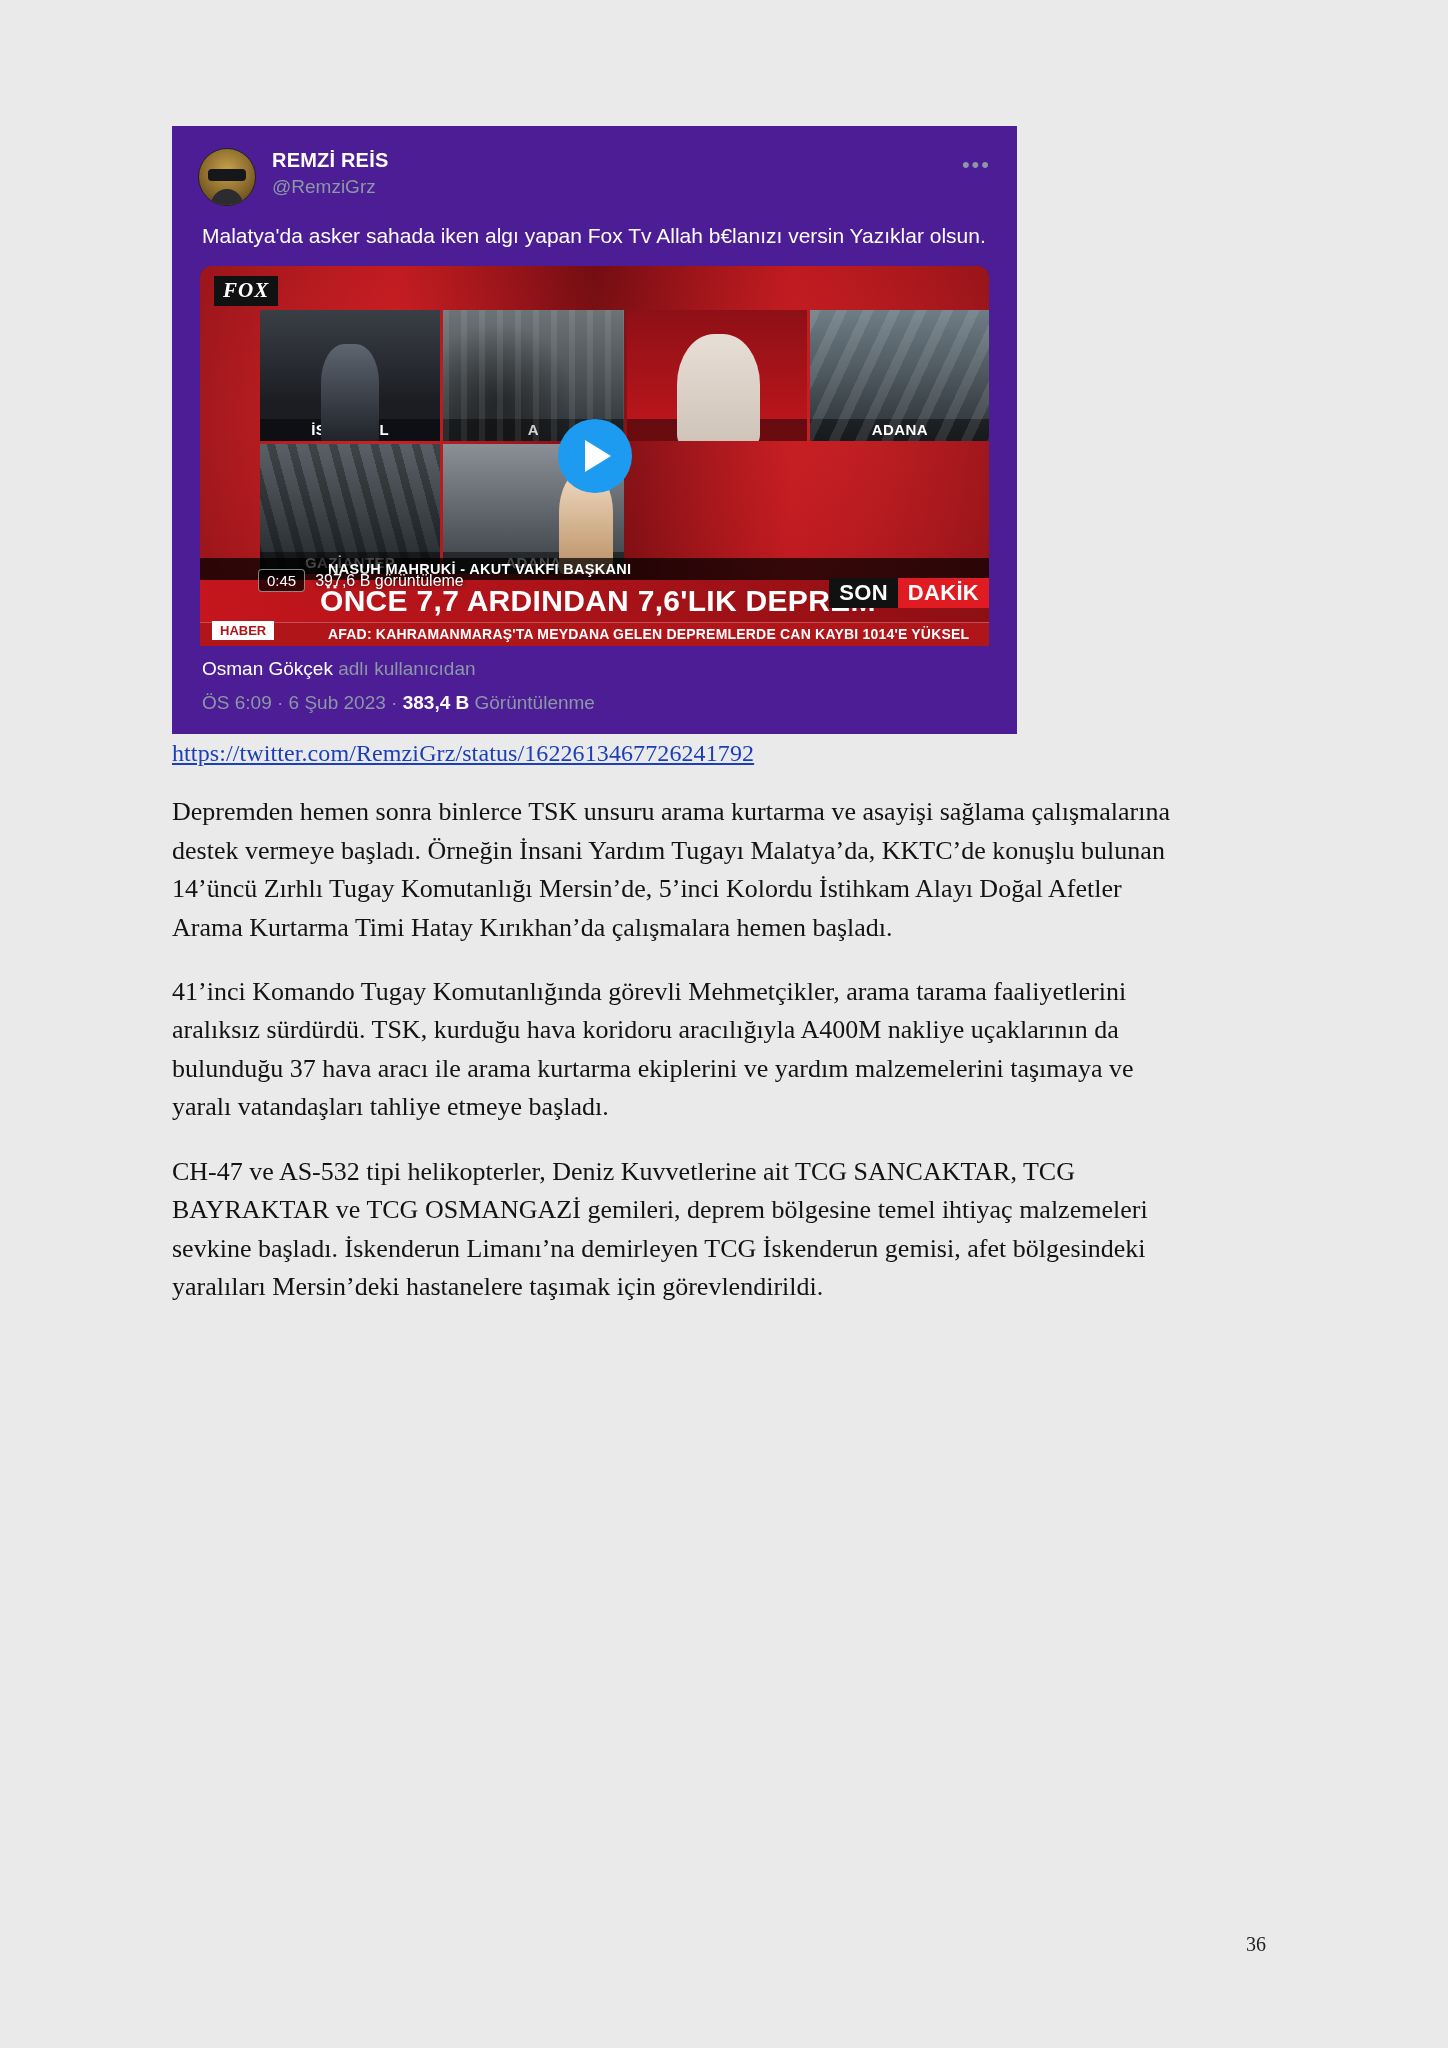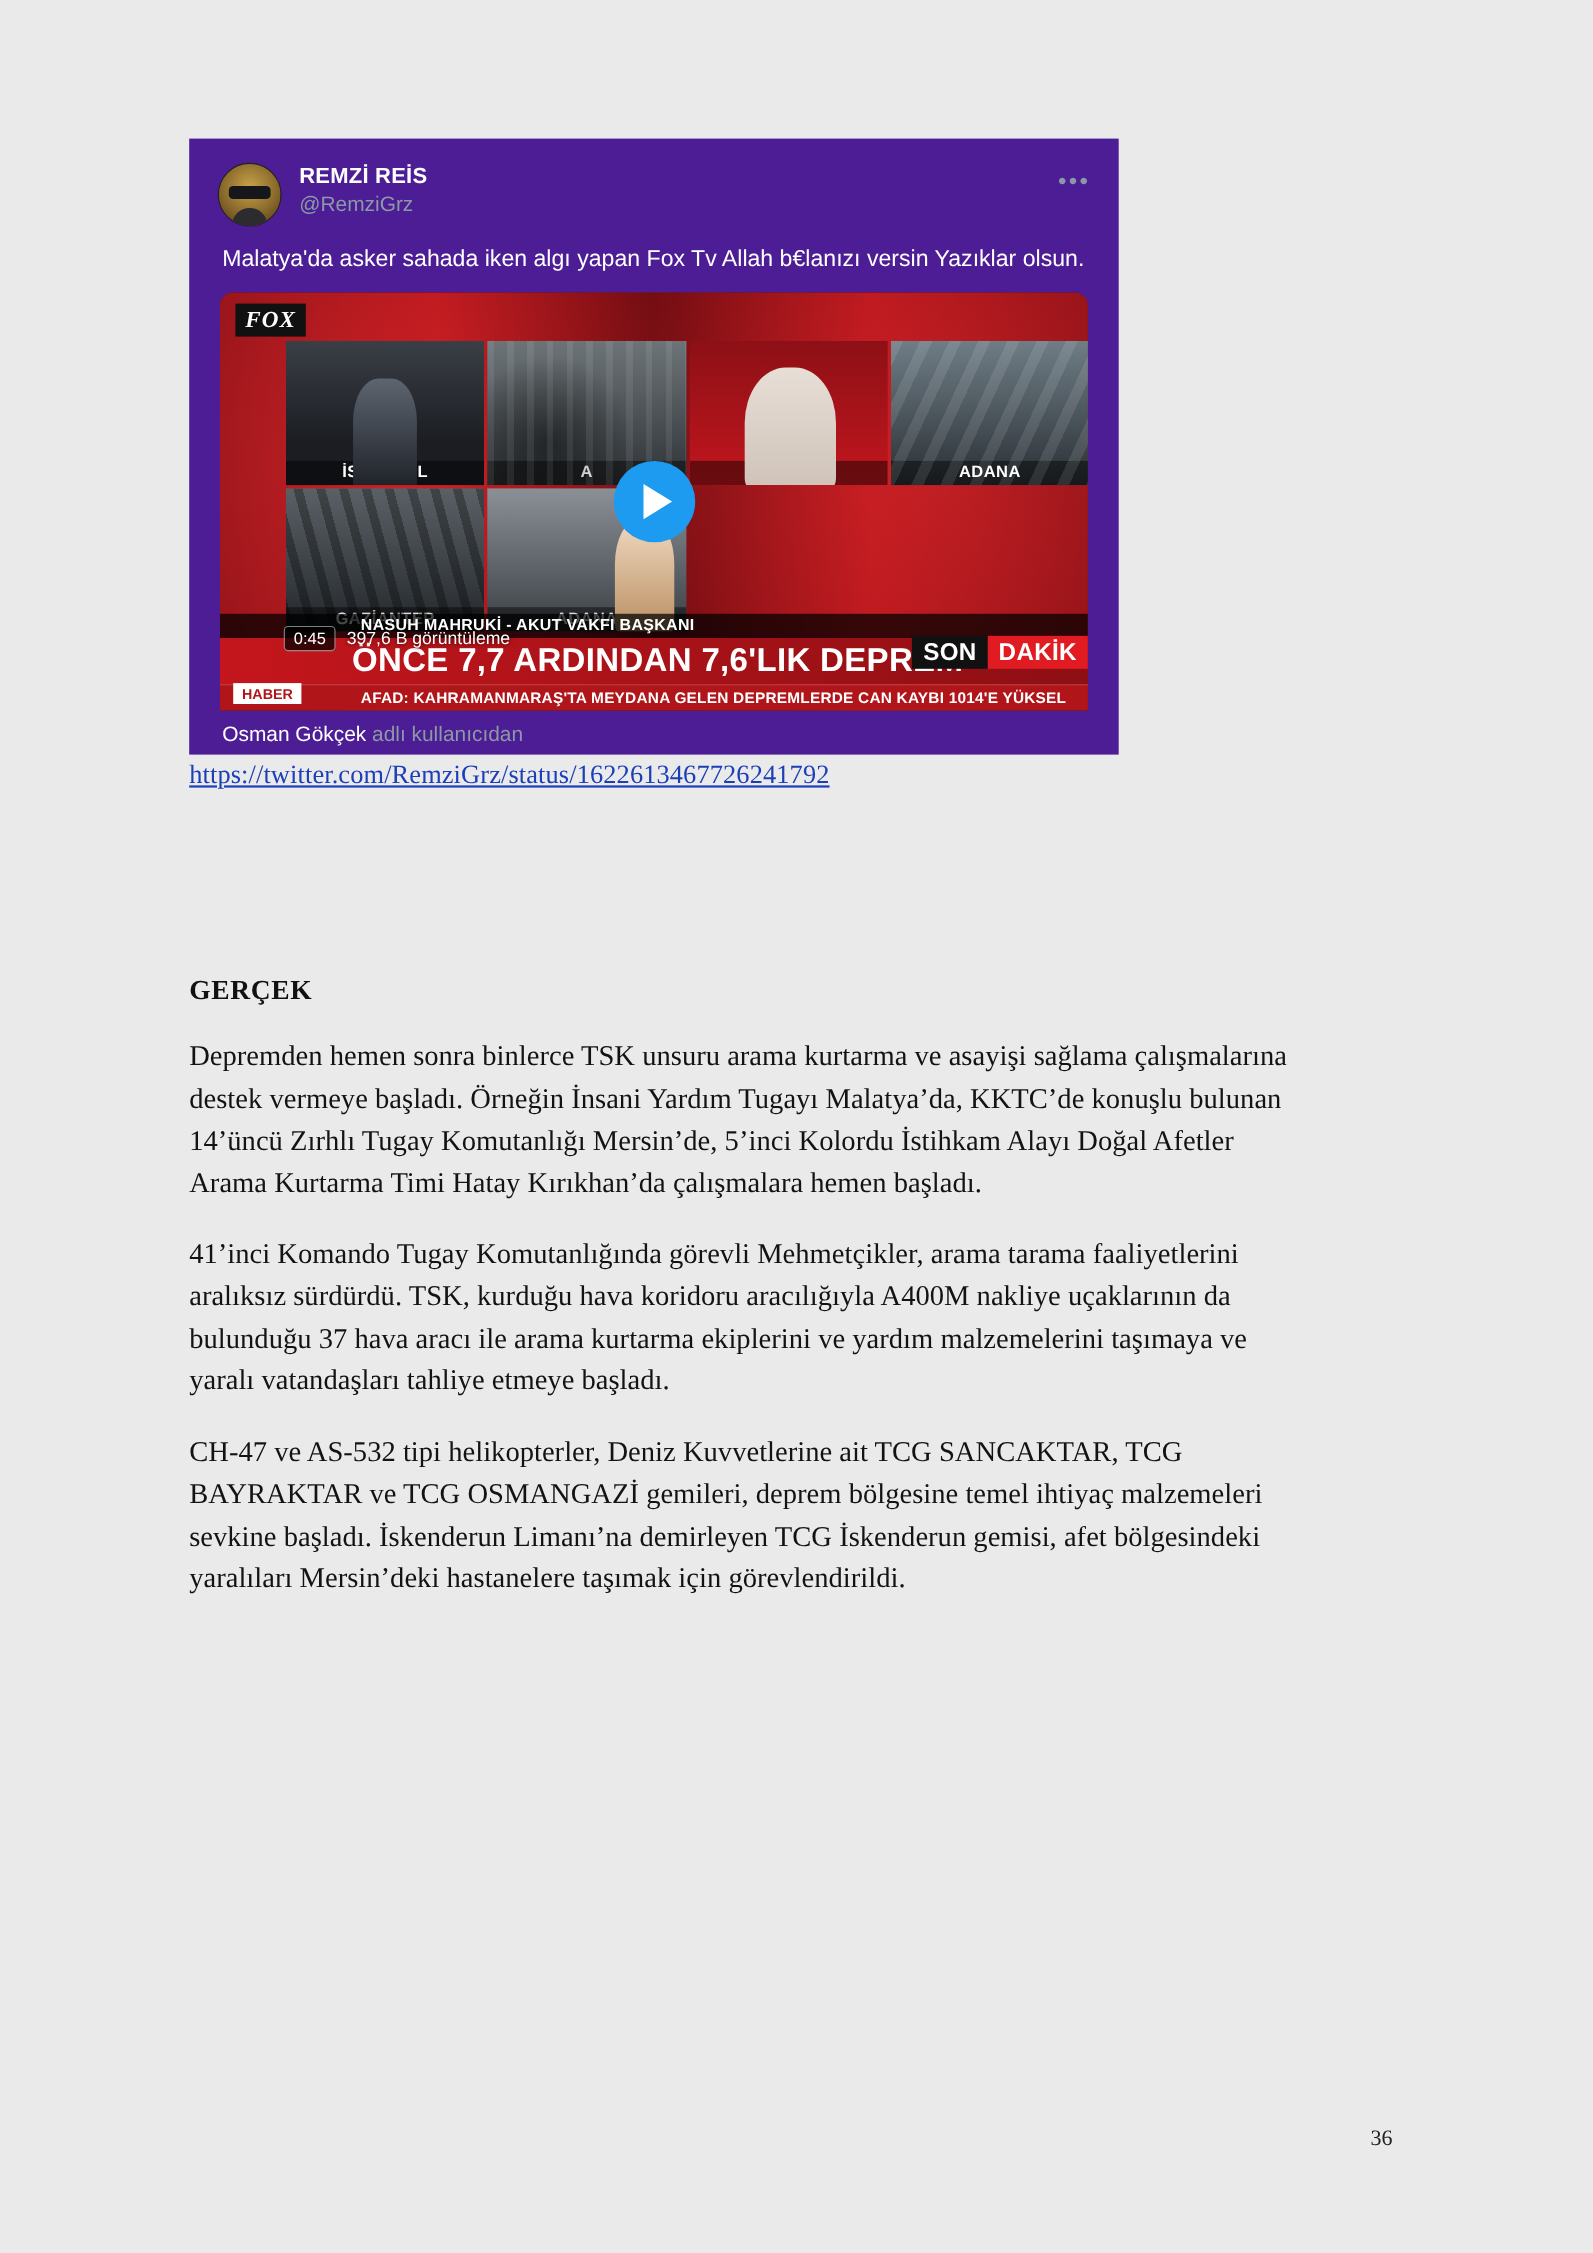--- a/index.html
+++ b/index.html
@@ -379,25 +379,30 @@
           </div>
           <div class="lt-sub">AFAD: KAHRAMANMARAŞ'TA MEYDANA GELEN DEPREMLERDE CAN KAYBI 1014'E YÜKSEL</div>
         </div>
       </div>
 
       <div class="quoted-user">
         <b>Osman Gökçek</b>
         <span class="sub">adlı kullanıcıdan</span>
       </div>
 
+      <div class="tweet-footer">
+        <span>ÖS 6:09 · 6 Şub 2023</span>
+        <span> · </span>
+        <b>383,4 B</b>
+        <span>Görüntülenme</span>
+      </div>
     </div>
 
     <a class="source-link" href="#">https://twitter.com/RemziGrz/status/1622613467726241792</a>
 
-    <div class="section-title">GERÇEK</div>
 
     <p class="body">Depremden hemen sonra binlerce TSK unsuru arama kurtarma ve asayişi sağlama çalışmalarına destek vermeye başladı. Örneğin İnsani Yardım Tugayı Malatya’da, KKTC’de konuşlu bulunan 14’üncü Zırhlı Tugay Komutanlığı Mersin’de, 5’inci Kolordu İstihkam Alayı Doğal Afetler Arama Kurtarma Timi Hatay Kırıkhan’da çalışmalara hemen başladı.</p>
     <p class="body">41’inci Komando Tugay Komutanlığında görevli Mehmetçikler, arama tarama faaliyetlerini aralıksız sürdürdü. TSK, kurduğu hava koridoru aracılığıyla A400M nakliye uçaklarının da bulunduğu 37 hava aracı ile arama kurtarma ekiplerini ve yardım malzemelerini taşımaya ve yaralı vatandaşları tahliye etmeye başladı.</p>
     <p class="body">CH-47 ve AS-532 tipi helikopterler, Deniz Kuvvetlerine ait TCG SANCAKTAR, TCG BAYRAKTAR ve TCG OSMANGAZİ gemileri, deprem bölgesine temel ihtiyaç malzemeleri sevkine başladı. İskenderun Limanı’na demirleyen TCG İskenderun gemisi, afet bölgesindeki yaralıları Mersin’deki hastanelere taşımak için görevlendirildi.</p>
 
   </div>
 
   <div class="page-number">36</div>
 </div>
 

